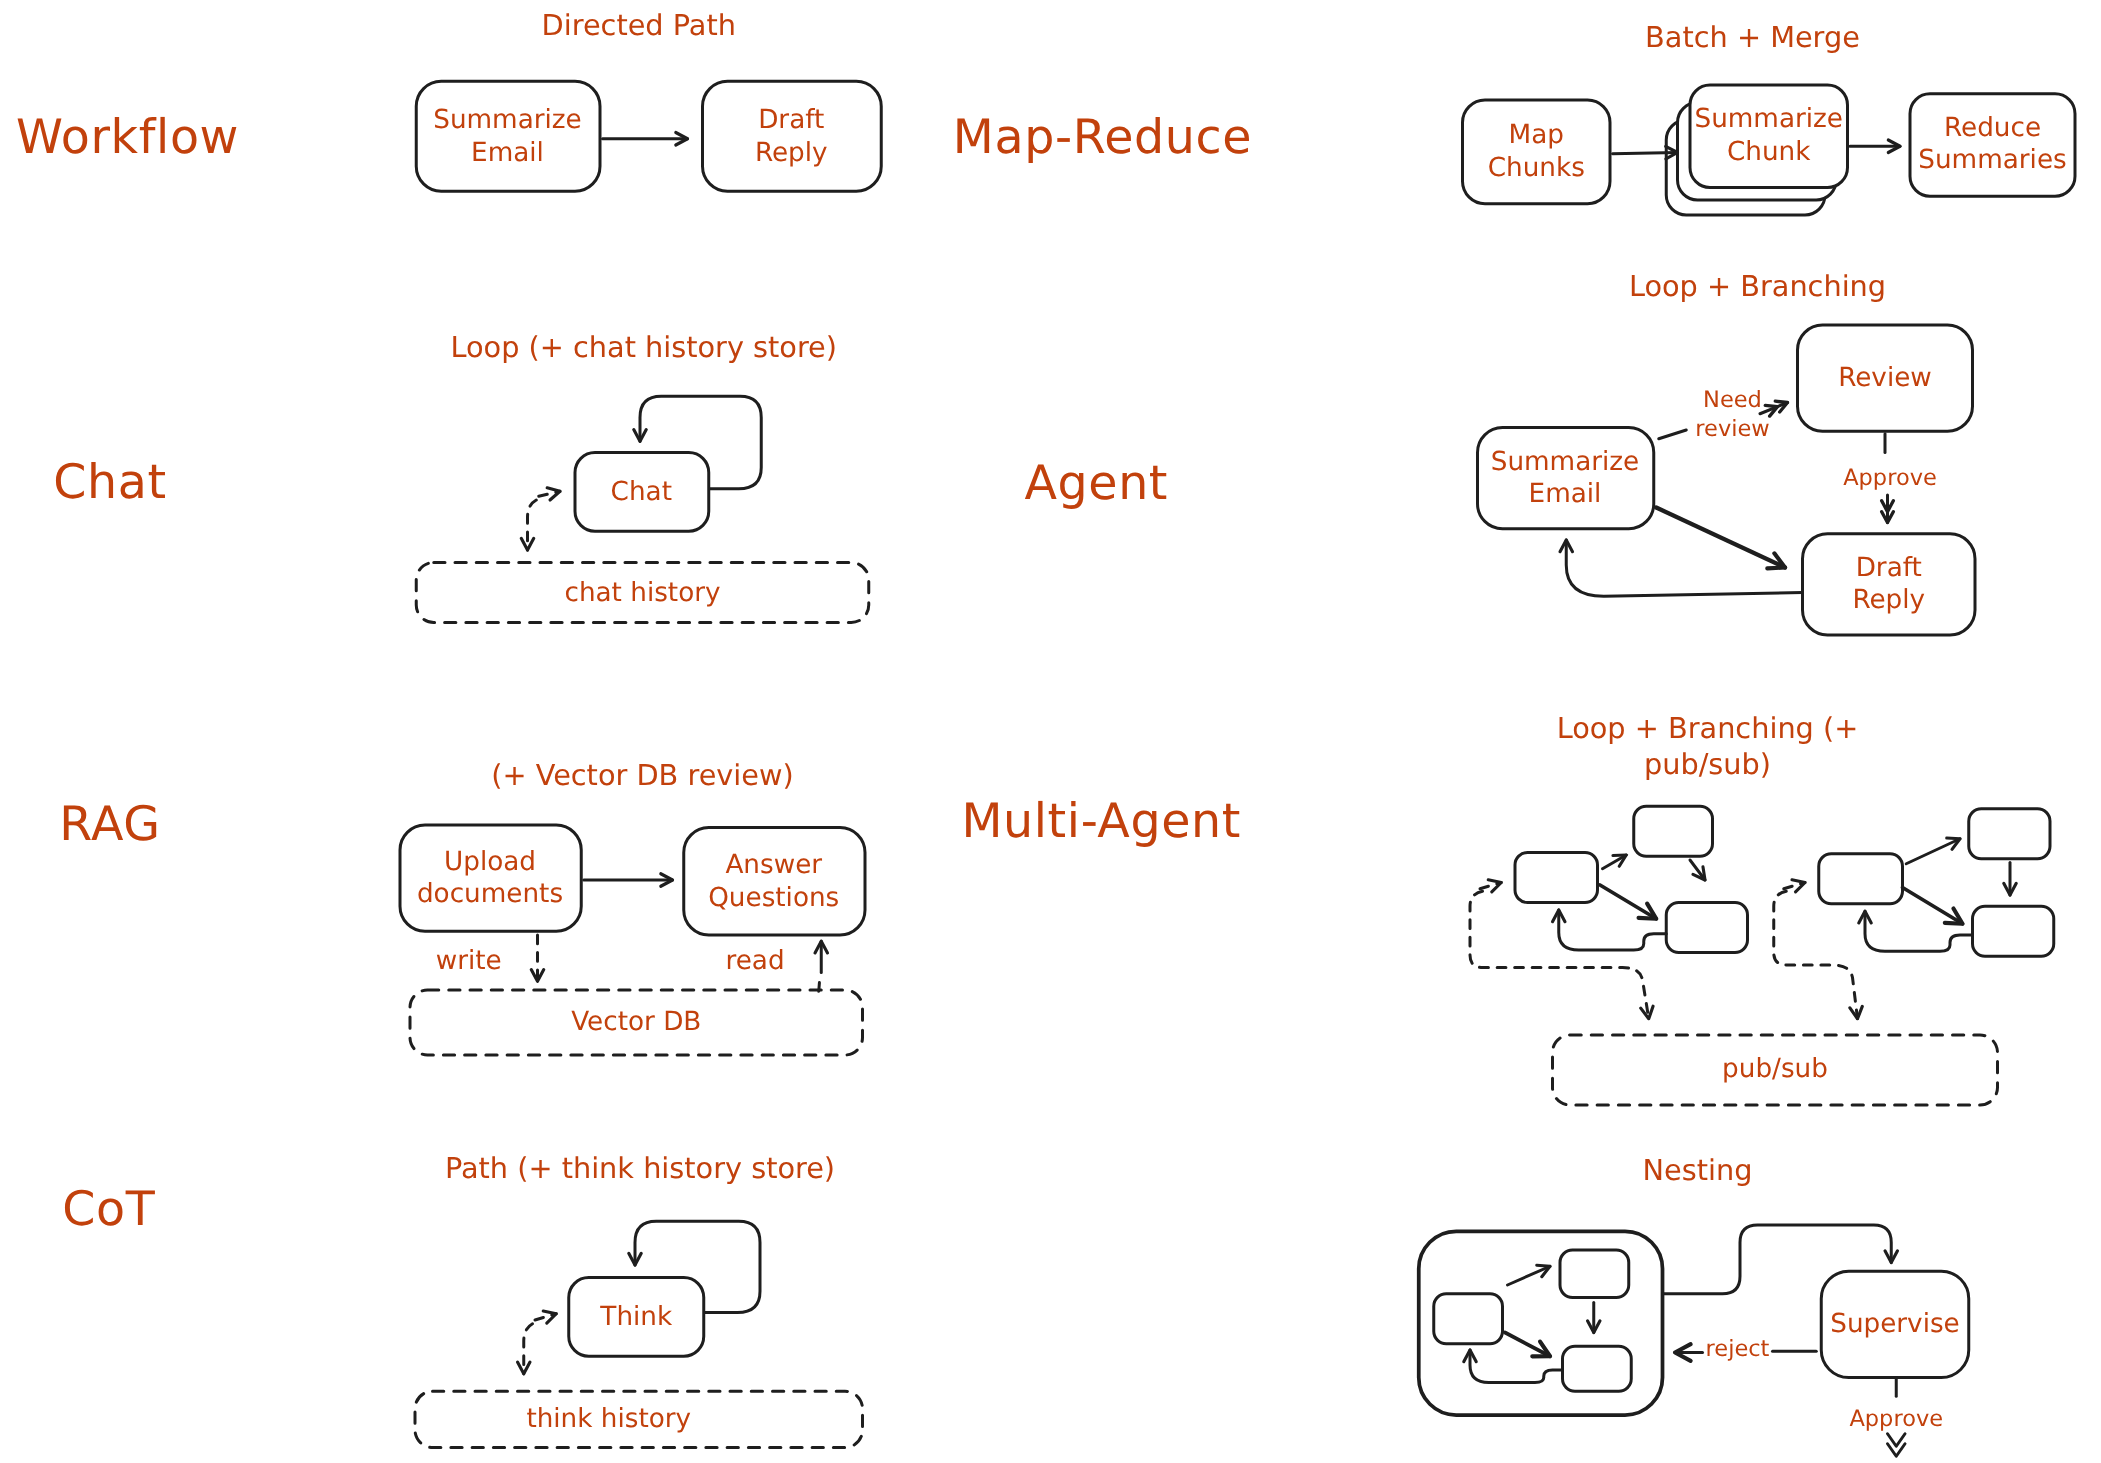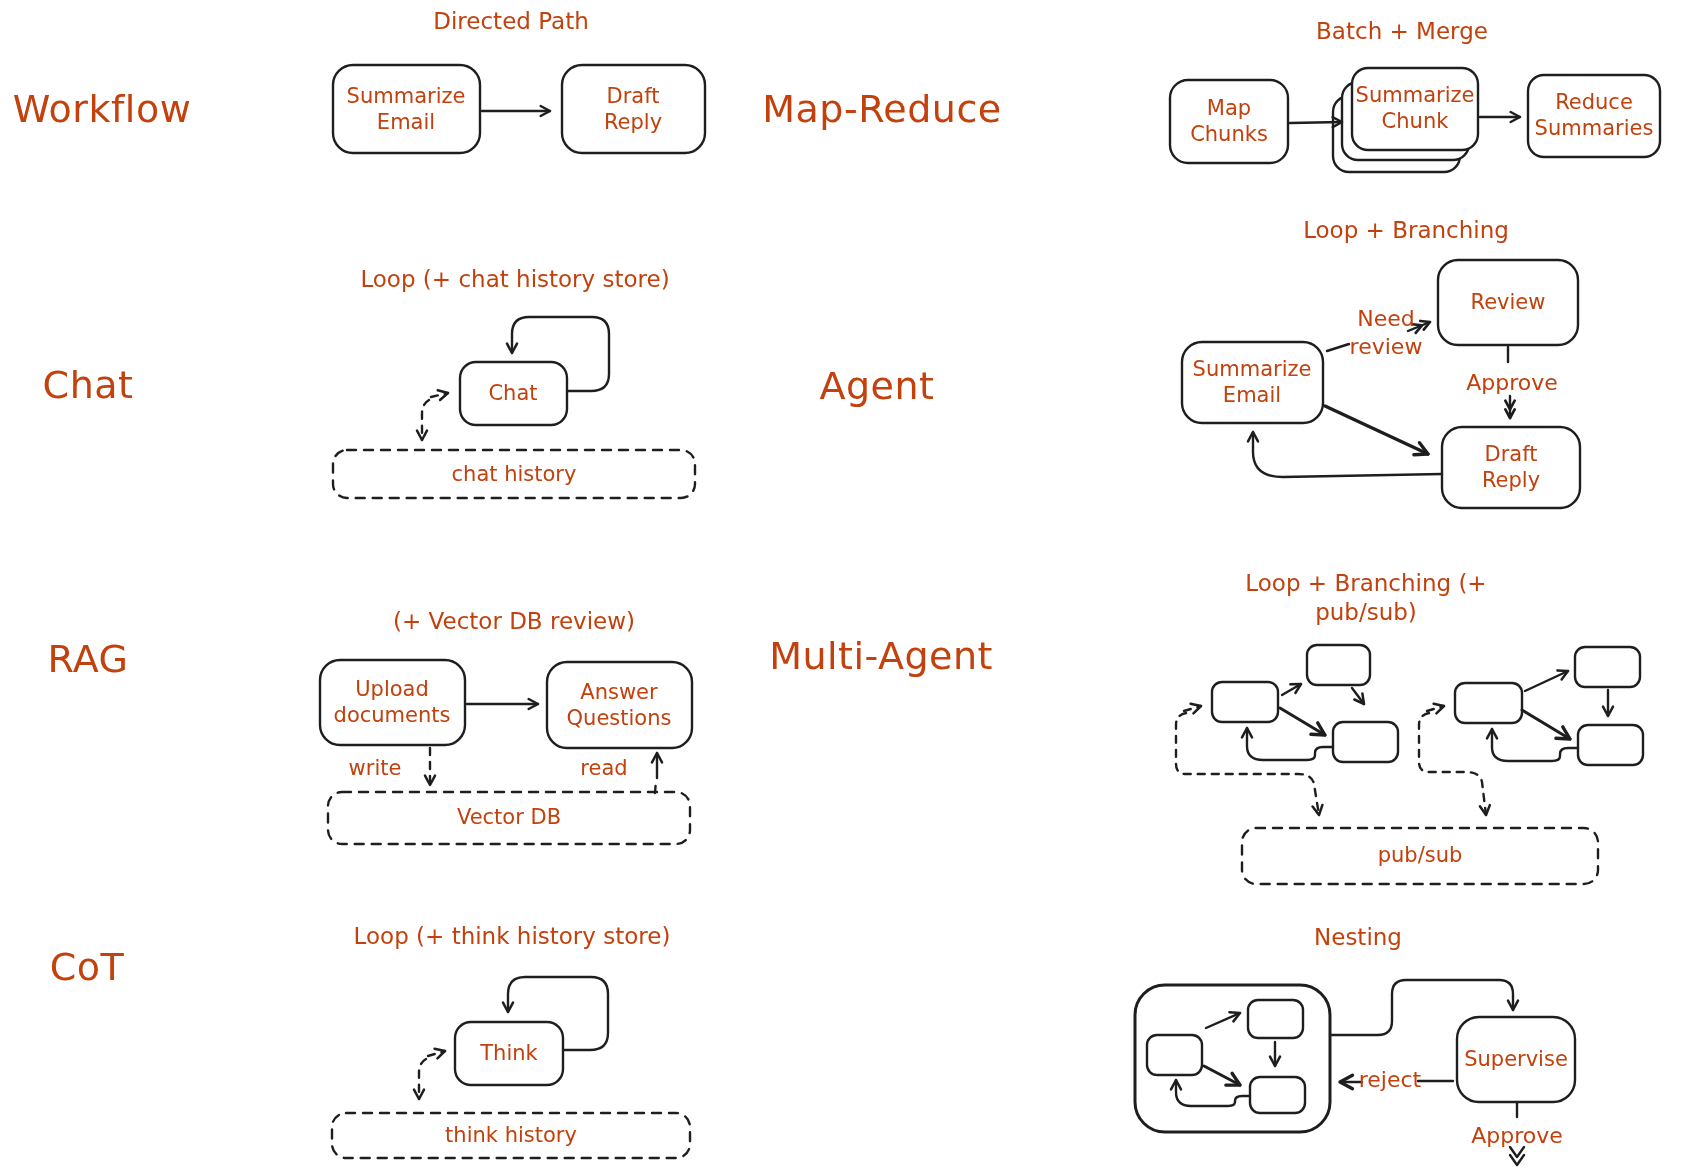--- a/index.html
+++ b/index.html
@@ -14,21 +14,21 @@
   svg .heavy  { stroke-width:3; }
   svg .dash   { stroke-dasharray:9 8; }
   svg .dash-s { stroke-dasharray:7 7; }
   .t {
     position:absolute; transform:translate(-50%,-50%);
     white-space:pre-line; text-align:center; line-height:1.25; color:#c2410c;
   }
   .t.big   { font-size:38px; letter-spacing:0.5px; }
   .t.title { font-size:23px; }
   .t.node-label { font-size:21px; }
-  .t.small { font-size:22px; }
+  .t.small { font-size:18px; }
 </style>
 </head>
 <body>
 
 <div class="canvas">
 
   <svg width="1681" height="1170" viewBox="0 0 1681 1170">
     <defs>
       <marker id="ah" viewBox="0 0 12 12" refX="10" refY="6" markerWidth="15" markerHeight="15" orient="auto" markerUnits="userSpaceOnUse">
         <path d="M2.5 2 L10 6 L2.5 10" fill="none" stroke="#1e1e1e" stroke-width="2" stroke-linecap="round" stroke-linejoin="round"></path>
@@ -178,22 +178,22 @@
 Questions</div>
   <div class="t node-label" style="left:375px; top:768px;">write</div>
   <div class="t node-label" style="left:604px; top:768px;">read</div>
   <div class="t node-label" style="left:509px; top:817px;">Vector DB</div>
 
   <div class="t big" style="left:881px;  top:657px;">Multi-Agent</div>
   <div class="t title" style="left:1366px; top:598px;">Loop + Branching (+ pub/sub)</div>
   <div class="t node-label" style="left:1420px; top:855px;">pub/sub</div>
 
   <div class="t big" style="left:87px;   top:968px;">CoT</div>
-  <div class="t title" style="left:512px;  top:936px;">Loop (+ think history store)</div>
+  <div class="t title" style="left:512px;  top:936px;">Path (+ think history store)</div>
   <div class="t node-label" style="left:509px; top:1053px;">Think</div>
-  <div class="t node-label" style="left:511px; top:1135px;">think history</div>
+  <div class="t node-label" style="left:487px; top:1135px;">think history</div>
 
   <div class="t title" style="left:1324px; top:937px;margin-left:34px;">Nesting</div>
   <div class="t node-label" style="left:1516px; top:1059px;">Supervise</div>
   <div class="t small" style="left:1390px; top:1080px;">reject</div>
   <div class="t small" style="left:1517px; top:1136px;">Approve</div>
 
 </div>
 
 </body></html>

